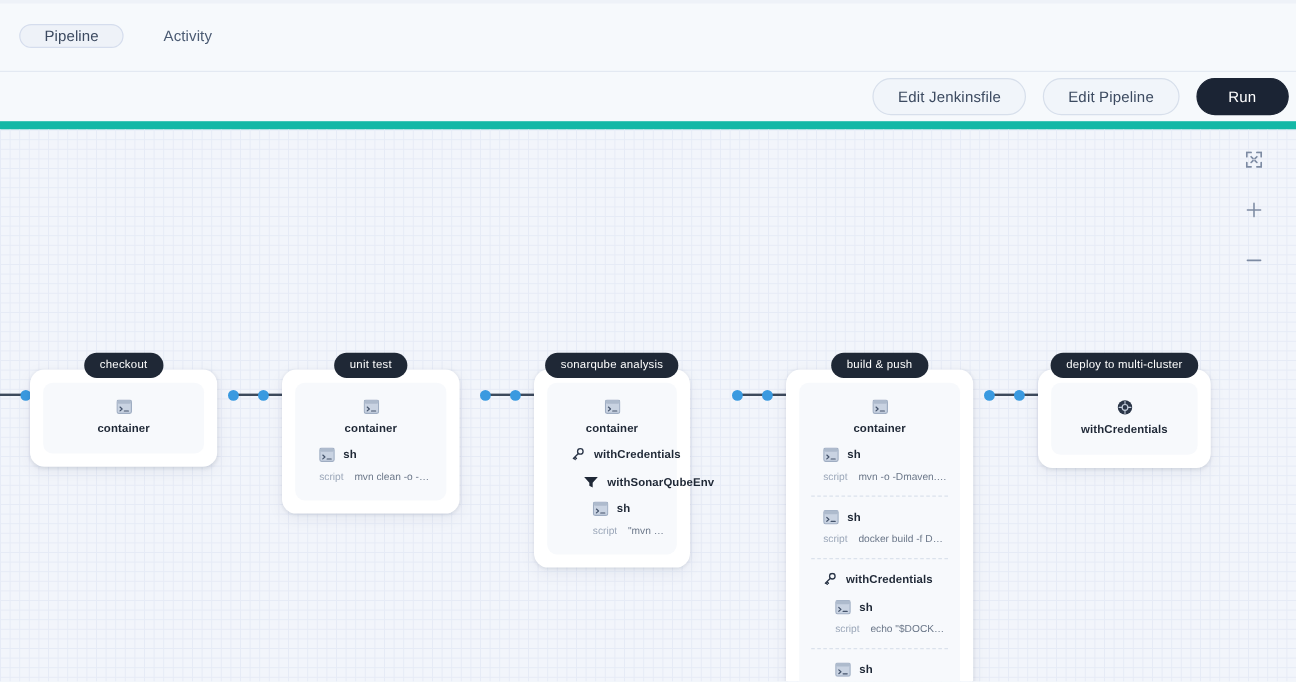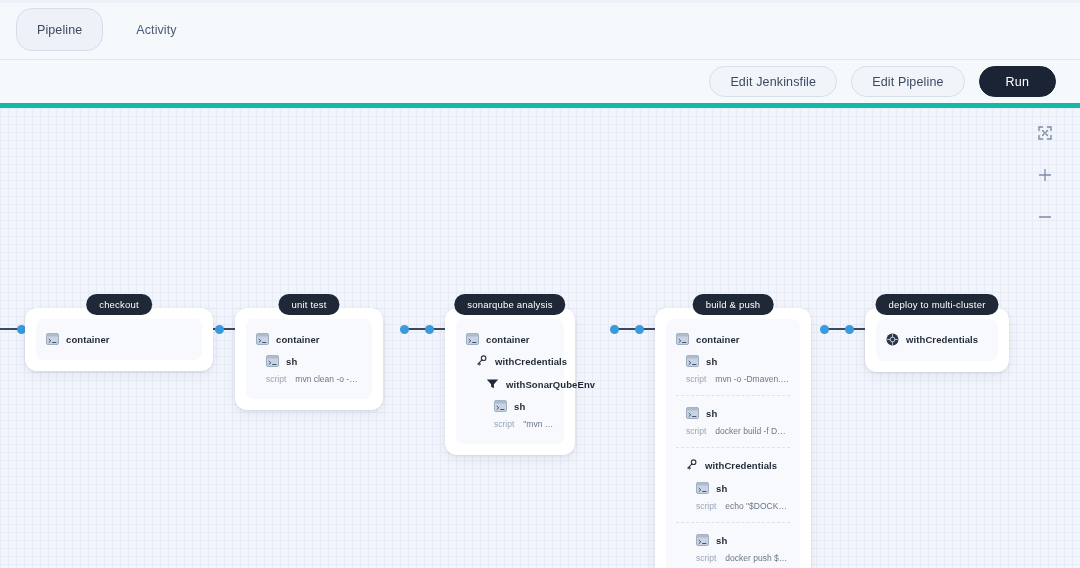--- a/index.html
+++ b/index.html
@@ -23,46 +23,46 @@
     padding-left: 16px;
     gap: 12px;
     position: relative;
   }
   .tabbar::before{
     content:"";
     position:absolute; left:0; right:0; top:0; height:3px;
     background:#eef2f8;
   }
   .tab {
-    height: 43px;
+    height: 20px;
     padding: 0 20px;
     border-radius: 16px;
     display: flex;
     align-items: center;
     font-size: 12.5px;
     color: #4b5b73;
     border: 1px solid transparent;
     cursor: pointer;
     letter-spacing: .1px;
   }
   .tab.active {
     background: #eef2f8;
     border-color: #d5dded;
     color: #3c4a60;
   }
 
   
   .actionbar {
     height: 48px;
     background: #f6f9fc;
-    border-bottom: 5px solid #14b8a6;
+    border-bottom: 7px solid #14b8a6;
     display: flex;
     align-items: center;
     justify-content: flex-end;
-    padding-right: 24px;
+    padding-right: 6px;
     gap: 14px;
   }
   .btn {
     height: 31px;
     padding: 0 20px;
     border-radius: 16px;
     font-size: 12.5px;
     display: flex;
     align-items: center;
     cursor: pointer;
@@ -164,21 +164,21 @@
     overflow: hidden;
     text-overflow: ellipsis;
     max-width: 104px;
   }
   .divider {
     border-top: 1px dashed #dbe2ec;
     margin: 6px 2px;
   }
 
   
-  .ind0 { margin-left: 0px; }
+  .ind0 { margin-left: 0px; flex-direction: column; }
   .ind1 { margin-left: 10px; }
   .ind2 { margin-left: 20px; }
   .ind3 { margin-left: 28px; }
 
   
   .icon { flex: 0 0 auto; display: inline-flex; align-items: center; justify-content: center; }
   .icon svg { display: block; }
 
   
   .conn {
@@ -274,21 +274,21 @@
   </div>
 
   <div class="conn" style="left:820px; top:215px; width:60px;">
     <div class="line"></div>
     <div class="dot" style="left:0px;"></div>
     <div class="dot" style="left:25px;"></div>
     <div class="dot" style="left:50px;"></div>
   </div>
 
   <div id="stage-host">
-      <div class="stage" style="left: 25px; top: 200px; width: 188px;">
+      <div class="stage" style="left: 25px; top: 200px; width: 156px;">
         <div class="stage-label">checkout</div>
         <div class="stage-body">
           <div class="step ind0">
             <span class="icon">
               <svg width="13" height="12" viewBox="0 0 13 12">
                 <rect x="0.5" y="0.5" width="12" height="11" rx="1.5" fill="#c9d3e2" stroke="#9fadc2"></rect>
                 <rect x="0.5" y="0.5" width="12" height="3" rx="1.5" fill="#aebbcd"></rect>
                 <path d="M3 6.2l1.8 1.6L3 9.4" stroke="#44536b" stroke-width="1" fill="none" stroke-linecap="round" stroke-linejoin="round"></path>
                 <path d="M6.6 9.5h3.4" stroke="#44536b" stroke-width="1" stroke-linecap="round"></path>
               </svg>

